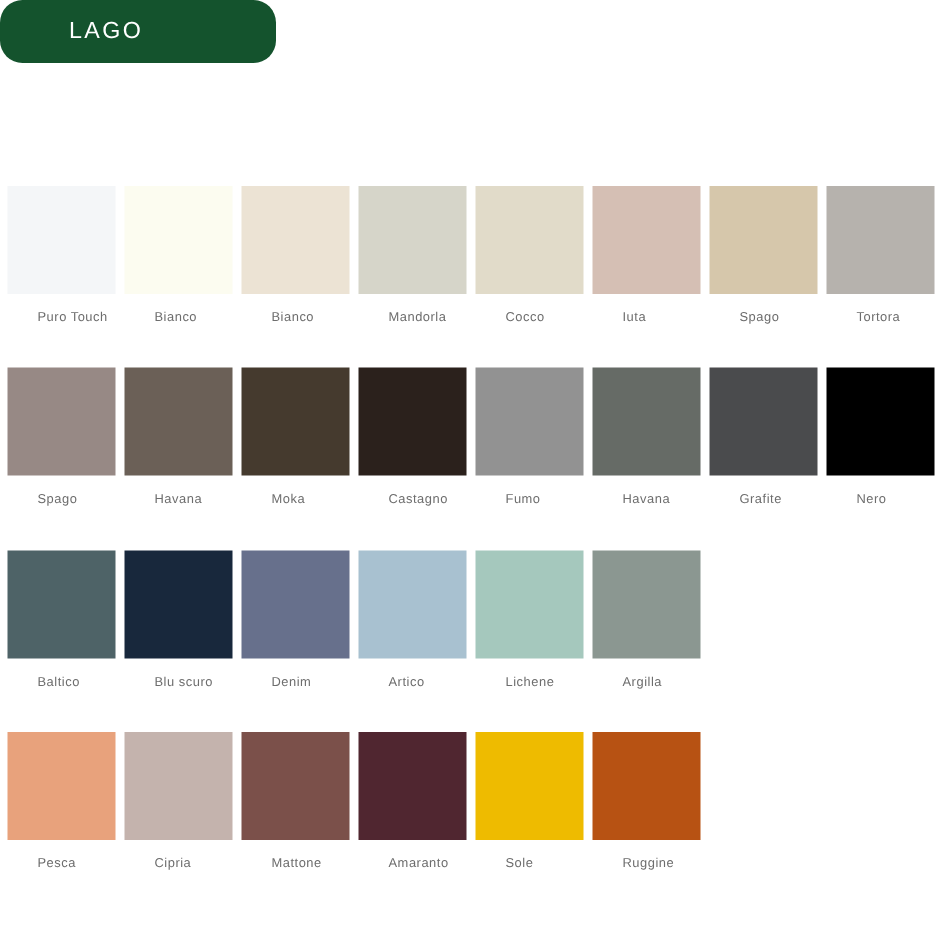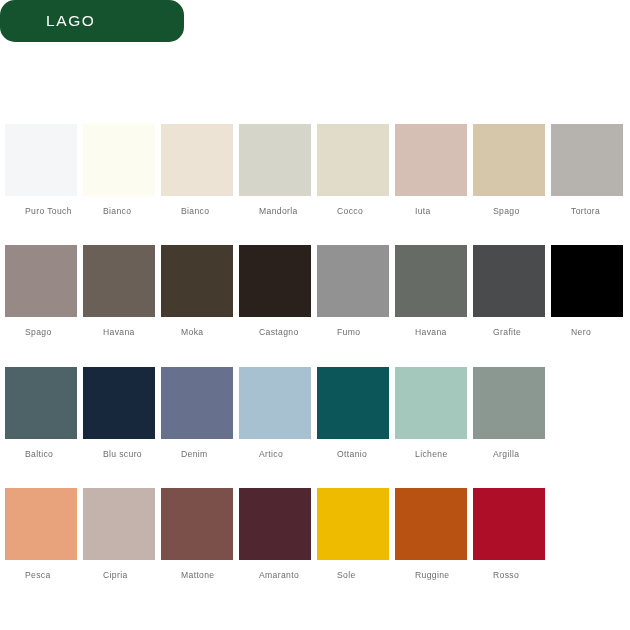--- a/index.html
+++ b/index.html
@@ -161,24 +161,20 @@
         </div>
         <div class="swatch-cell">
           <span class="swatch-chip" style="background: rgb(103, 112, 140);"></span>
           <span class="swatch-label">Denim</span>
         </div>
         <div class="swatch-cell">
           <span class="swatch-chip" style="background: rgb(168, 193, 208);"></span>
           <span class="swatch-label">Artico</span>
         </div>
         <div class="swatch-cell">
-          <span class="swatch-chip" style="background: rgb(12, 86, 89);"></span>
-          <span class="swatch-label">Ottanio</span>
-        </div>
-        <div class="swatch-cell">
           <span class="swatch-chip" style="background: rgb(165, 200, 189);"></span>
           <span class="swatch-label">Lichene</span>
         </div>
         <div class="swatch-cell">
           <span class="swatch-chip" style="background: rgb(139, 151, 145);"></span>
           <span class="swatch-label">Argilla</span>
         </div>
       </div>
       <div class="swatch-row">
         <div class="swatch-cell">
@@ -198,20 +194,16 @@
           <span class="swatch-label">Amaranto</span>
         </div>
         <div class="swatch-cell">
           <span class="swatch-chip" style="background: rgb(238, 187, 0);"></span>
           <span class="swatch-label">Sole</span>
         </div>
         <div class="swatch-cell">
           <span class="swatch-chip" style="background: rgb(183, 82, 19);"></span>
           <span class="swatch-label">Ruggine</span>
         </div>
-        <div class="swatch-cell">
-          <span class="swatch-chip" style="background: rgb(174, 14, 40);"></span>
-          <span class="swatch-label">Rosso</span>
-        </div>
       </div>
     </div>
 
 </div>
 
 </body></html>

